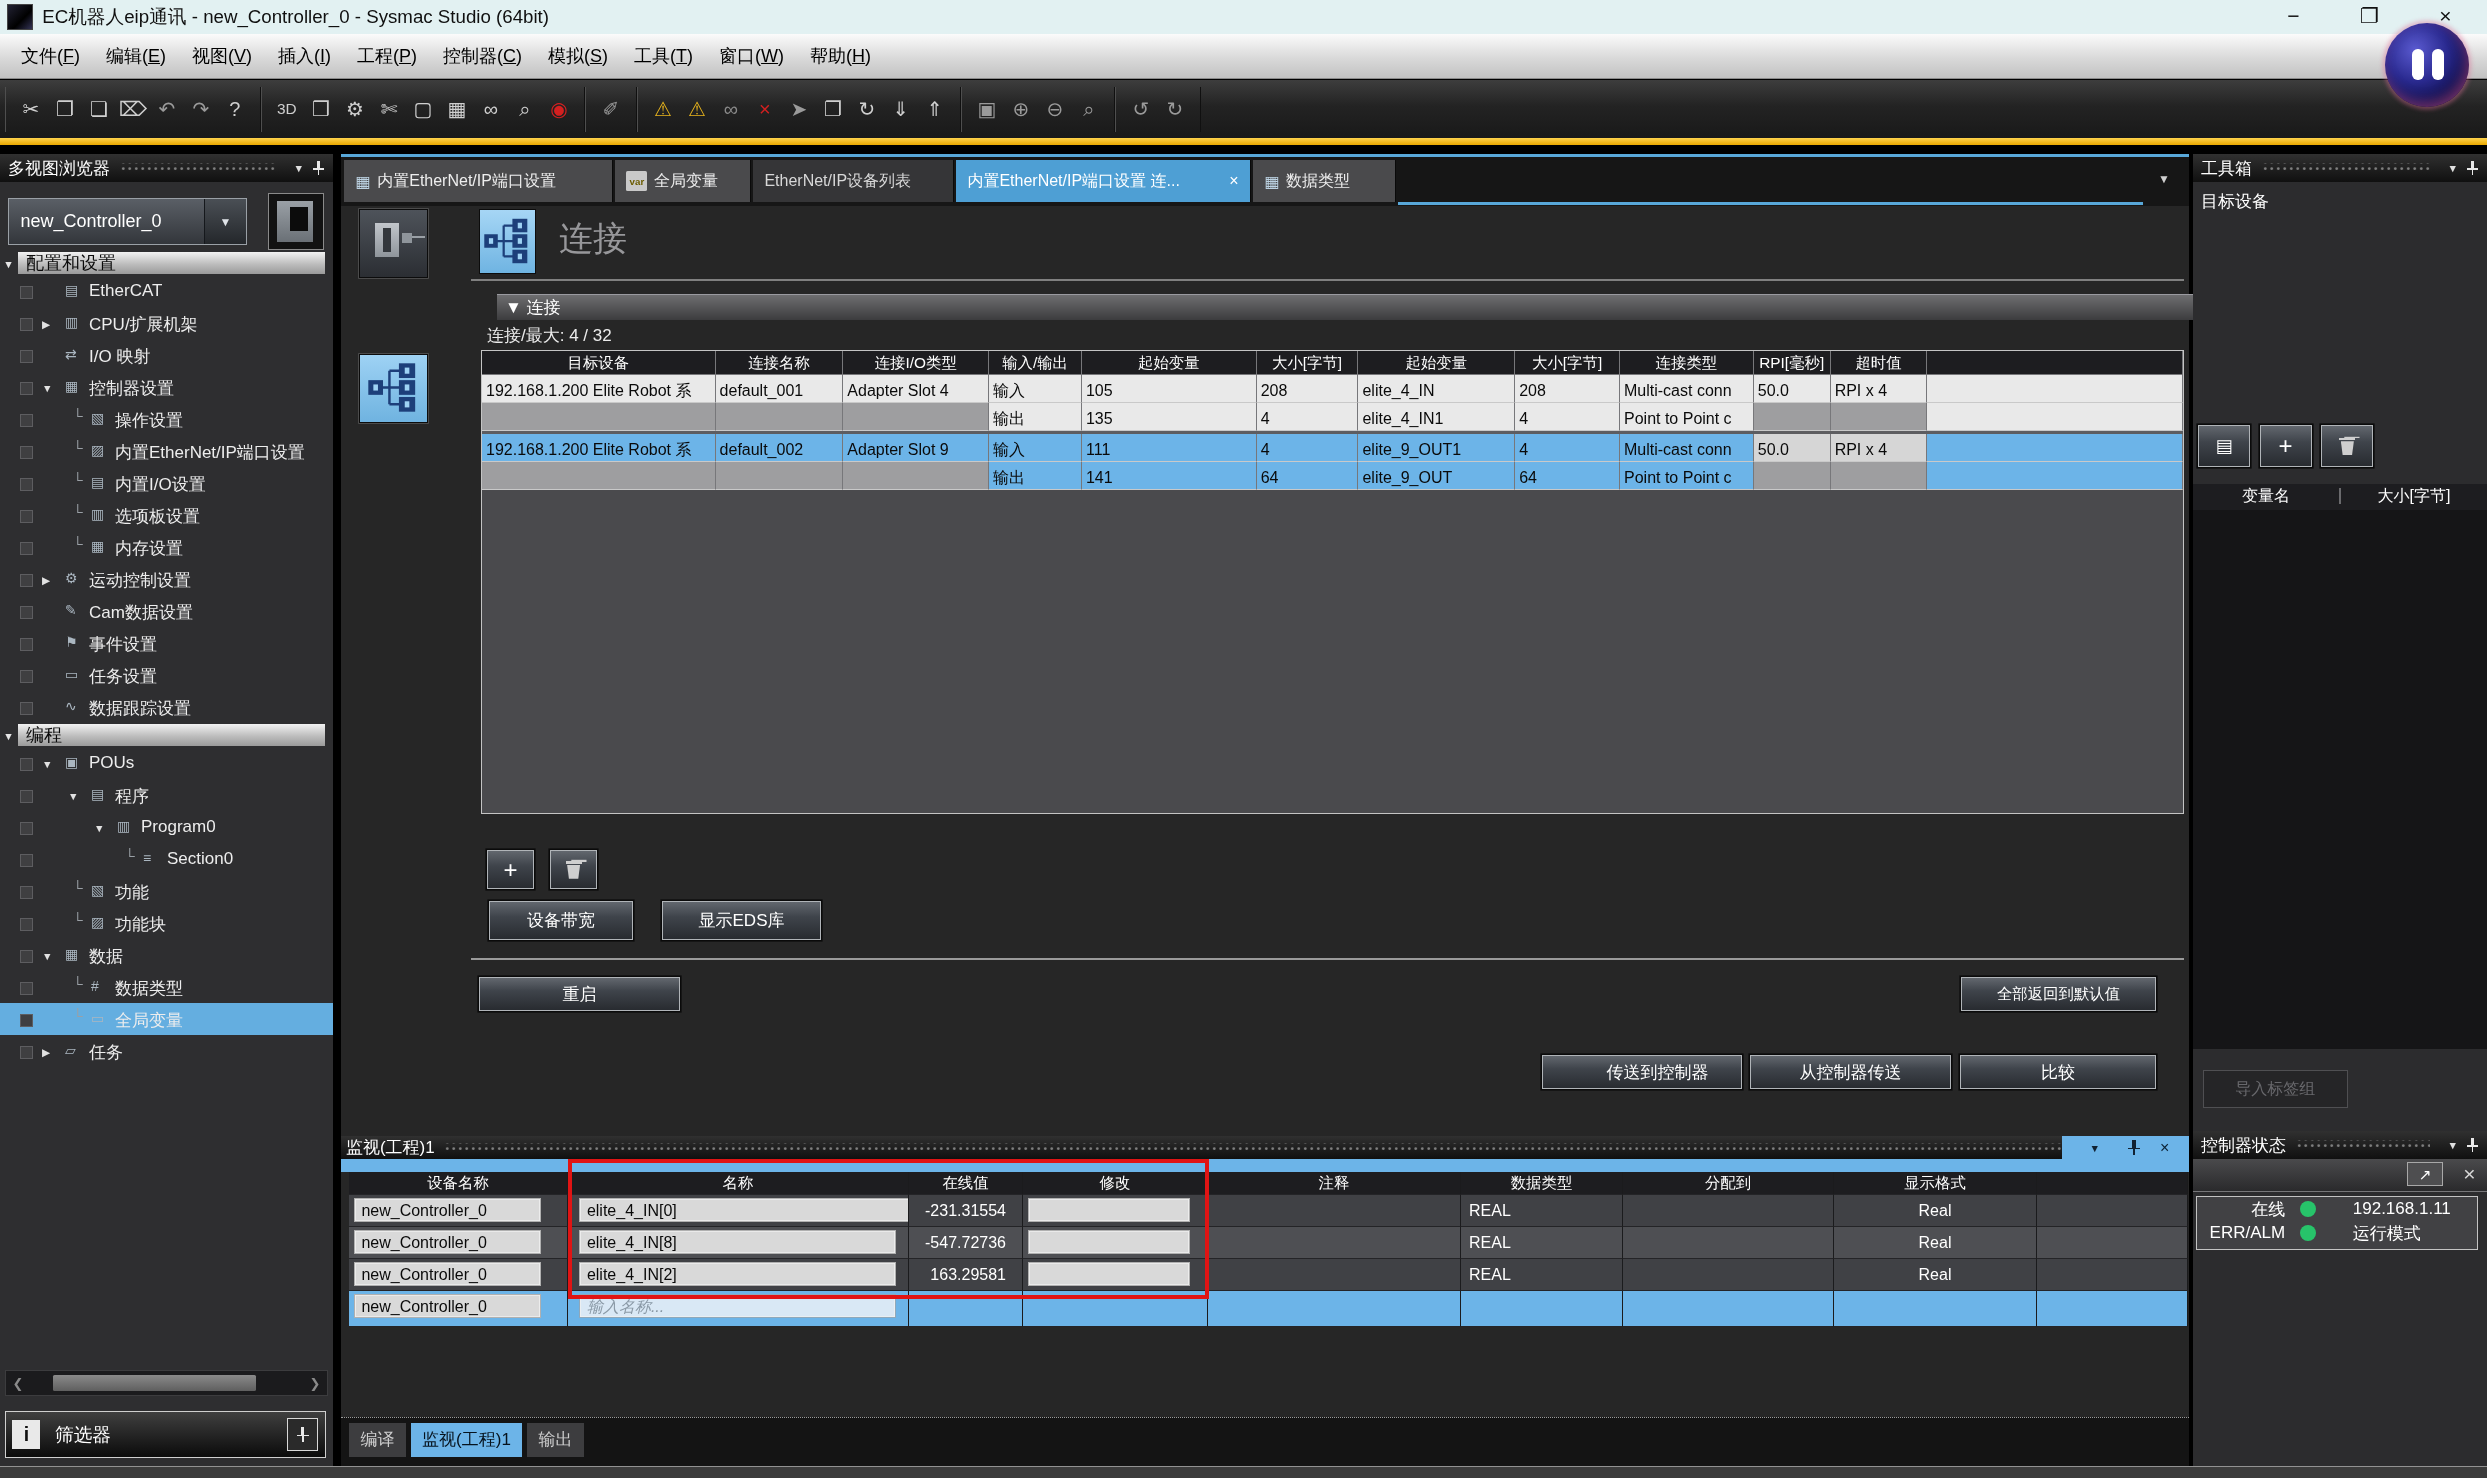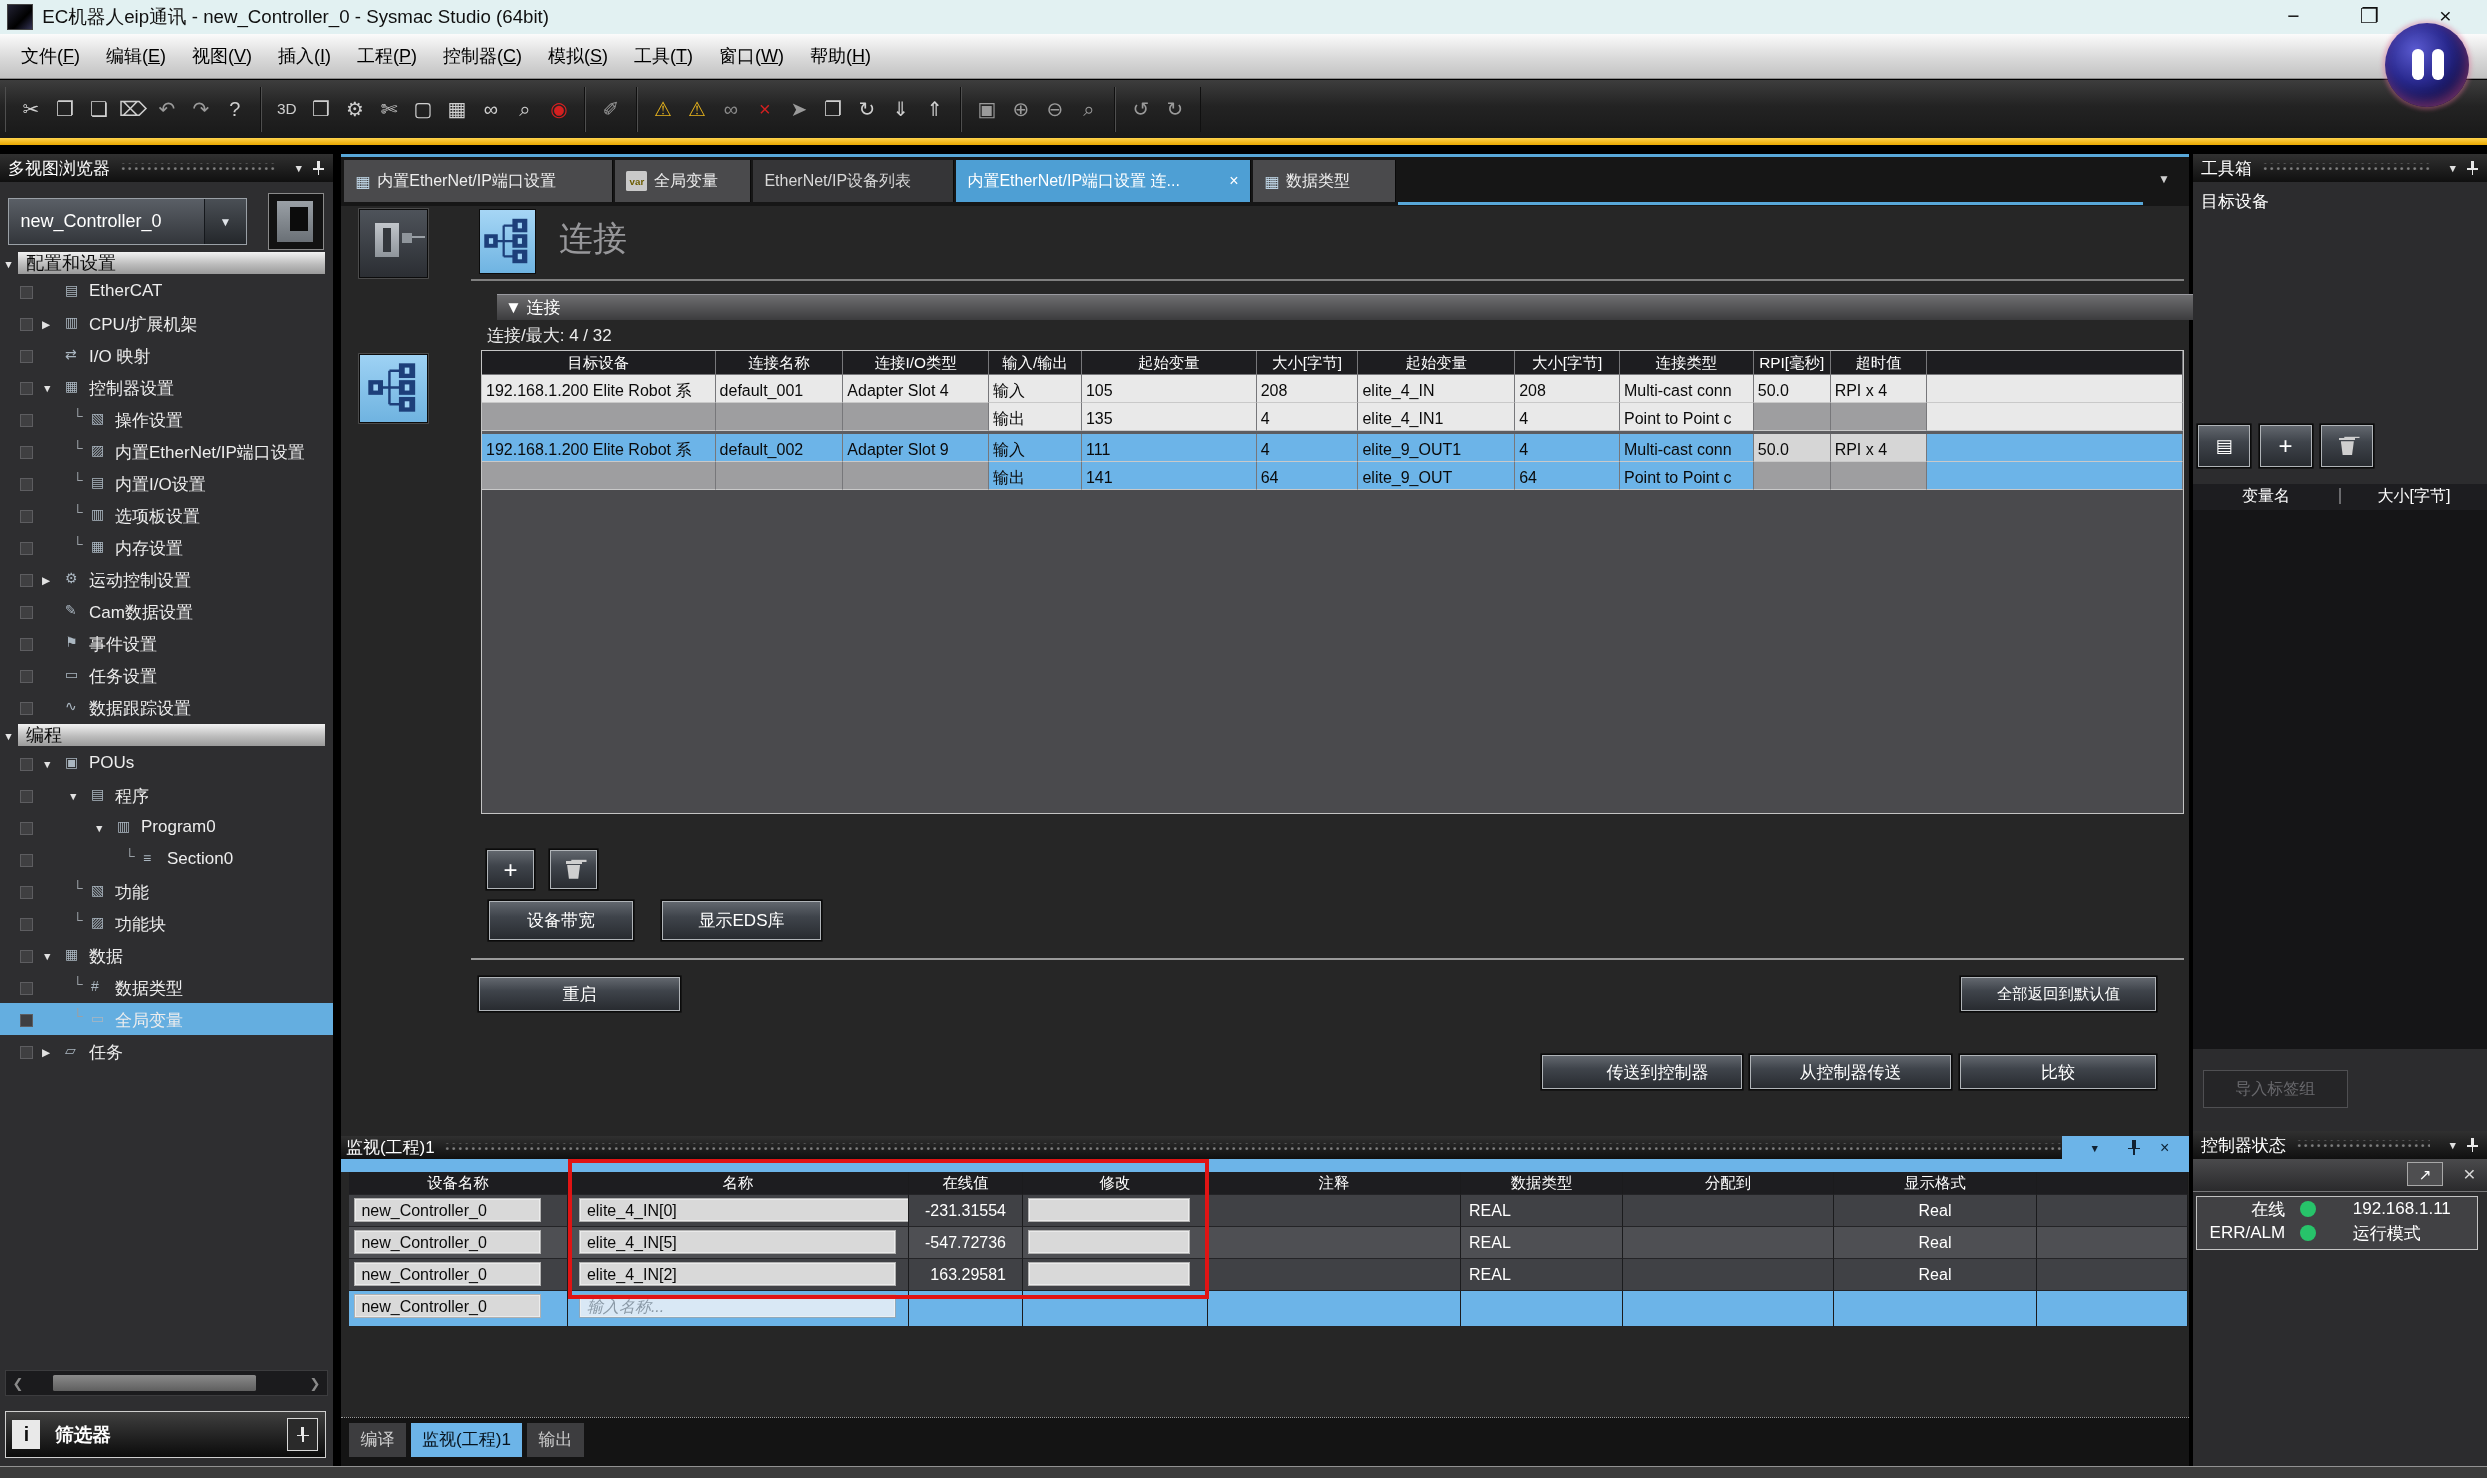--- a/index.html
+++ b/index.html
@@ -55,21 +55,21 @@
   .titem .ar{position:absolute;top:10.6px;font-size:10.6px;color:#e2e2e2;}
   .titem .cor{position:absolute;top:4.9px;font-size:14px;color:#9aa0a6;}
   .titem .ic{position:absolute;top:6.5px;font-size:14px;color:#aab6c0;}
   .titem .lb{position:absolute;top:5.7px;white-space:nowrap;}
   #sb-hscroll{position:absolute;left:4.9px;top:1216px;width:321px;height:24px;background:#1b1b1d;border:0.8px solid #3c3c3e;display:flex;align-items:center;}
   #sb-hscroll .arr{width:24px;text-align:center;color:#8a8a8a;font-size:13px;}
   #sb-hscroll .track{flex:1;height:18px;position:relative;}
   #sb-hscroll .thumb{position:absolute;left:23px;top:0.8px;width:203px;height:16px;background:linear-gradient(180deg,#8a8a8a,#5f5f5f);border-radius:1.6px;}
   #filterbar{position:absolute;left:4.9px;top:1257px;width:321px;height:47px;border:1.6px solid #cfcfcf;background:linear-gradient(180deg,#3f3f3f,#0b0b0b);box-sizing:border-box;display:flex;align-items:center;}
   #filterbar .ibox{width:28px;height:29px;margin-left:6.5px;background:#e9e9e9;color:#111;font-weight:bold;font-size:19.5px;display:flex;align-items:center;justify-content:center;}
-  #filterbar .lbl{color:#fff;font-size:18.7px;margin-left:14.6px;flex:1;font-weight:bold;}
+  #filterbar .lbl{color:#fff;font-size:18.7px;margin-left:14.6px;flex:1;}
   #filterbar .pinbox{width:29px;height:31px;border:1.6px solid #d8d8d8;margin-right:6.5px;display:flex;align-items:center;justify-content:center;background:#2a2a2a;}
   
   #main{left:341px;top:154px;width:1848px;height:1312px;background:#262626;}
   #tabstrip{position:absolute;left:0;top:0;width:1848px;height:49px;background:#161616;border-top:3.2px solid #58a7d8;}
   .tab{position:absolute;top:3.2px;height:42px;display:flex;align-items:center;padding:0 11.4px;box-sizing:border-box;font-size:16px;color:#eee;background:#4a4a4c;border-right:1.6px solid #0a0a0a;white-space:nowrap;}
   .tab.flat{background:#353537;color:#d8d8d8;}
   .tab.active{background:#4e9fd4;color:#fff;}
   .tab .x{margin-left:11.4px;font-size:16px;color:#fff;}
   .tab .vbox{width:21px;height:19.5px;background:#c9c9c9;color:#6b5c00;font-size:9.7px;font-weight:bold;display:flex;align-items:center;justify-content:center;margin-right:6.5px;border-radius:1.6px;}
   .tab .gl{margin-right:6.5px;color:#bcd2e2;font-size:16px;}
@@ -599,21 +599,21 @@
         <div class="c" style="width: 162px; background: rgb(64, 65, 69); line-height: 31px; padding-left: 8px;">REAL</div>
         <div class="c" style="width: 211px; background: rgb(64, 65, 69); line-height: 31px; padding-left: 8px;"></div>
         <div class="c" style="width: 203px; background: rgb(64, 65, 69); line-height: 31px; padding-left: 0px; text-align: center;">Real</div>
         <div class="c" style="width: 151px; background: rgb(64, 65, 69); line-height: 31px; padding-left: 8px;"></div>
       </div>
       <div class="wrow">
         <div class="c" style="width: 219px; background: rgb(78, 79, 83);">
           <div class="wbox" style="width: 187px;">new_Controller_0</div>
         </div>
         <div class="c" style="width: 341px; background: rgb(78, 79, 83);">
-          <div class="wbox" style="width: 317px; left: 11.4px;">elite_4_IN[5]</div>
+          <div class="wbox" style="width: 317px; left: 11.4px;">elite_4_IN[8]</div>
         </div>
         <div class="c" style="width: 114px; background: rgb(78, 79, 83); line-height: 31px; padding-left: 0px; text-align: right; padding-right: 16px;">-547.72736</div>
         <div class="c" style="width: 185px; background: rgb(78, 79, 83);">
           <div class="wbox" style="width: 162px;"></div>
         </div>
         <div class="c" style="width: 253px; background: rgb(78, 79, 83); line-height: 31px; padding-left: 8px;"></div>
         <div class="c" style="width: 162px; background: rgb(78, 79, 83); line-height: 31px; padding-left: 8px;">REAL</div>
         <div class="c" style="width: 211px; background: rgb(78, 79, 83); line-height: 31px; padding-left: 8px;"></div>
         <div class="c" style="width: 203px; background: rgb(78, 79, 83); line-height: 31px; padding-left: 0px; text-align: center;">Real</div>
         <div class="c" style="width: 151px; background: rgb(78, 79, 83); line-height: 31px; padding-left: 8px;"></div>

